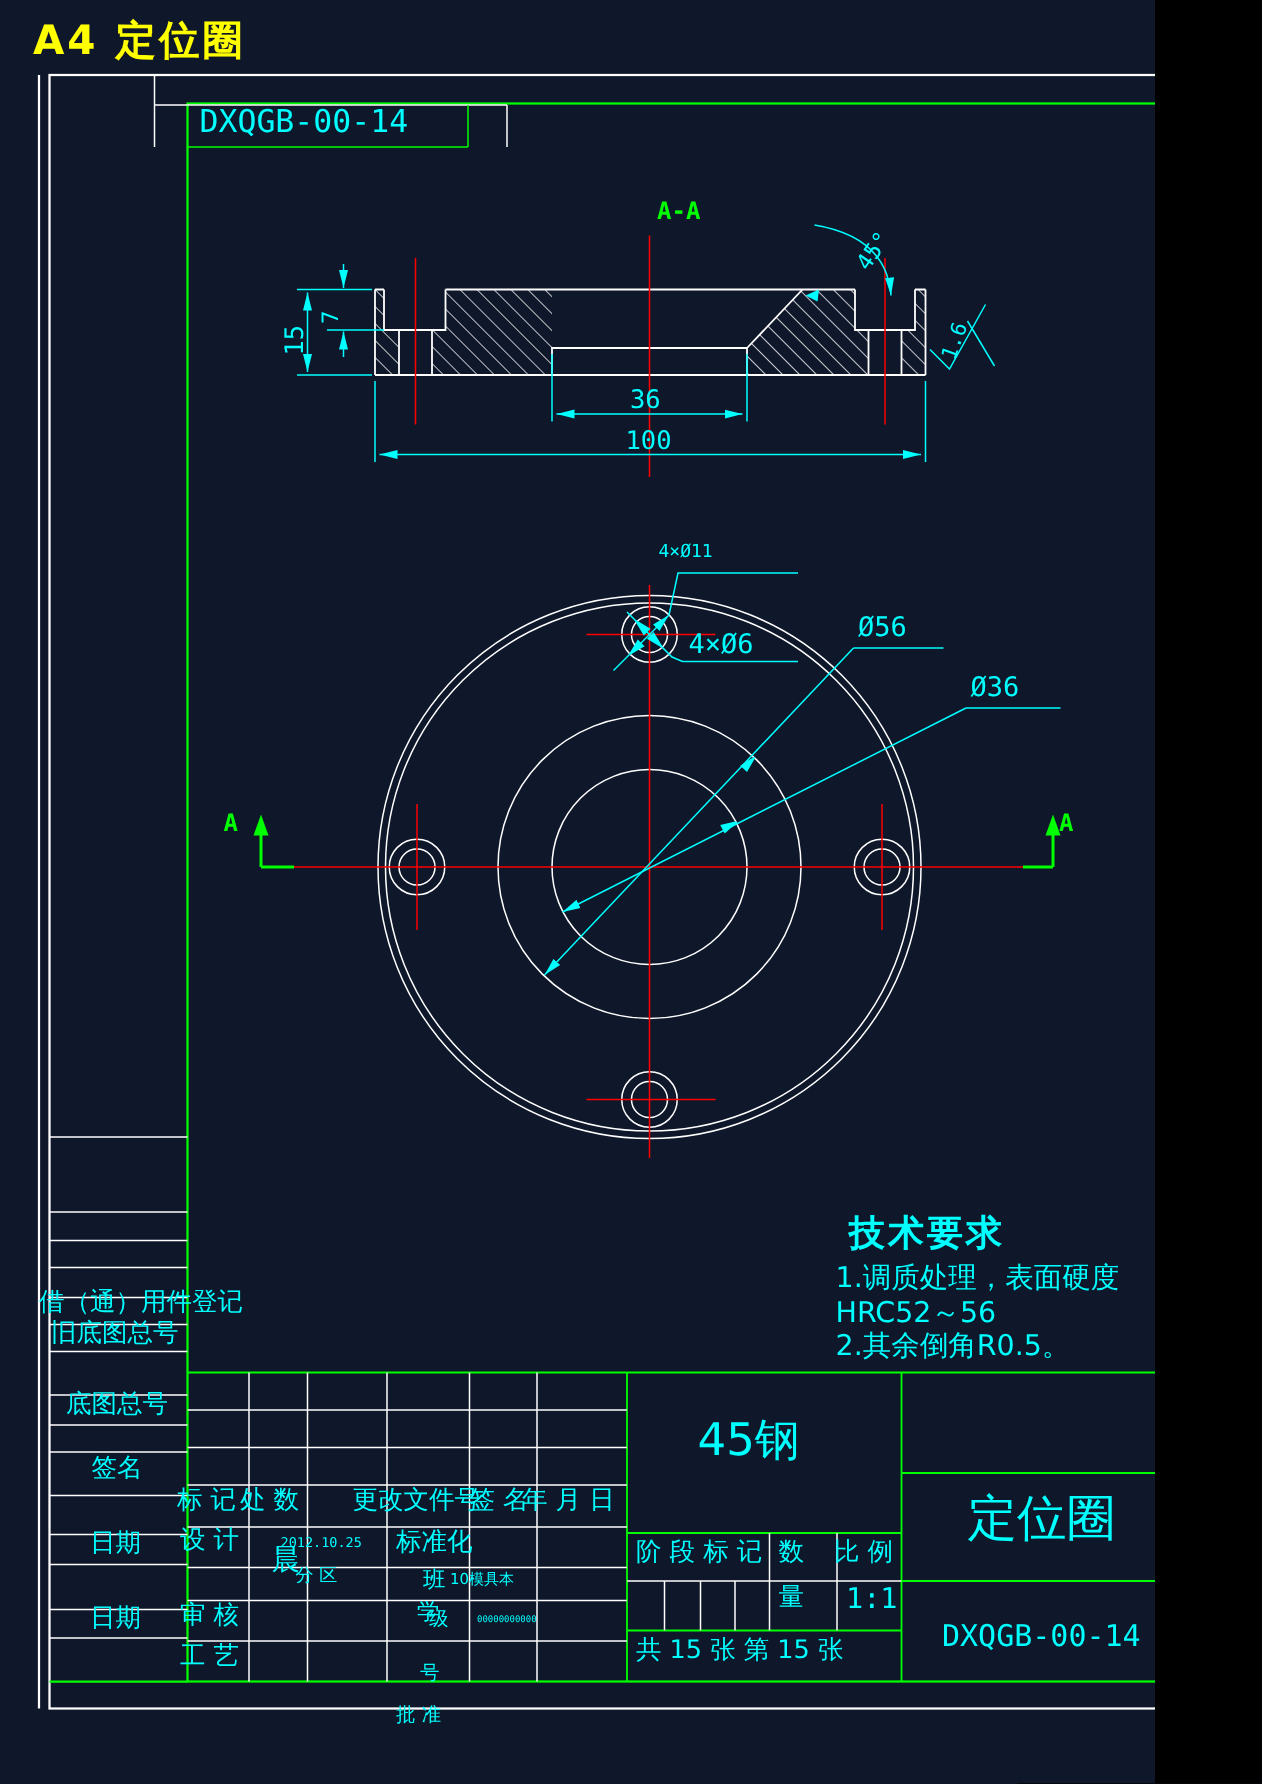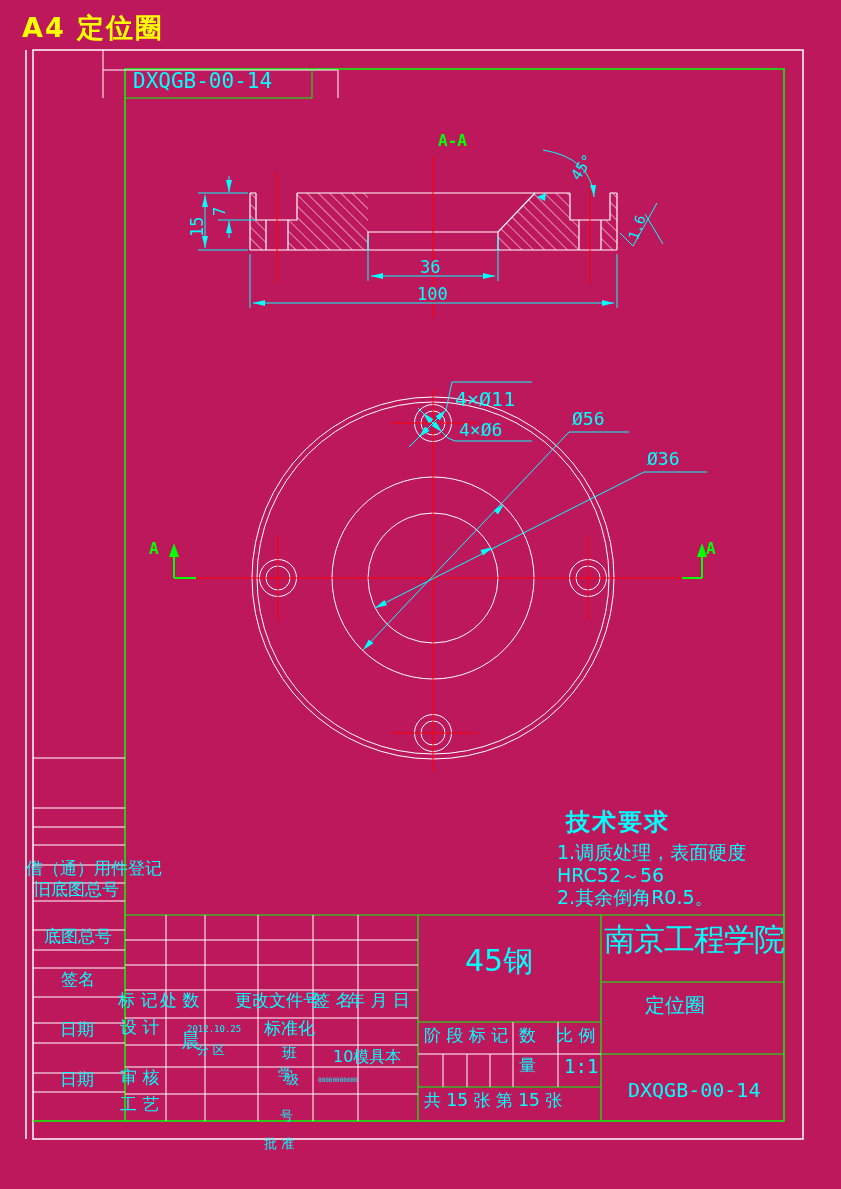--- a/index.html
+++ b/index.html
@@ -1,16 +1,16 @@
 <!DOCTYPE html>
 <html><head>
 <meta charset="utf-8">
 <style>
   html,body{margin:0;padding:0;background:#000;}
-  #canvas{position:relative;width:841px;height:1189px;background:#be185d;overflow:hidden;
+  #canvas{position:relative;width:770px;height:1189px;background:#0f172a;overflow:hidden;
           font-family:"DejaVu Sans",sans-serif;}
   svg{position:absolute;left:0;top:0;}
   .t{position:absolute;color:#00ffff;white-space:nowrap;line-height:1;
      font-family:"DejaVu Sans","DejaVu Sans Mono",sans-serif;}
   .mono{font-family:"DejaVu Sans Mono",monospace;}
   .grn{color:#00ff00;}
   .yel{color:#ffff00;font-weight:bold;}
   .rot90{transform:rotate(-90deg);transform-origin:left top;}
 </style>
 </head>
@@ -199,21 +199,21 @@
 <div class="t mono" style="left:133px;top:71px;font-size:21px;">DXQGB-00-14</div>
 
 <div class="t grn mono" style="left:414px;top:133px;font-size:16px;font-weight:bold;margin-left:24px;">A-A</div>
 <div class="t mono rot90" style="left:189px;top:237px;font-size:17px;">15</div>
 <div class="t mono rot90" style="left:213px;top:216px;font-size:15px;">7</div>
 <div class="t mono" style="left:420px;top:259px;font-size:17px;">36</div>
 <div class="t mono" style="left:417px;top:286px;font-size:17px;">100</div>
 <div class="t mono" style="left:569px;top:160px;font-size:15px;transform:rotate(-56deg);">45°</div>
 <div class="t mono" style="left:626px;top:237px;font-size:14px;transform:rotate(-70deg);transform-origin:left top;">1.6</div>
 
-<div class="t mono" style="left:455px;top:361px;font-size:20px;margin-top:28px;">4×Ø11</div>
+<div class="t mono" style="left:439px;top:361px;font-size:12px;">4×Ø11</div>
 <div class="t mono" style="left:459px;top:421px;font-size:18px;">4×Ø6</div>
 <div class="t mono" style="left:572px;top:410px;font-size:18px;">Ø56</div>
 <div class="t mono" style="left:647px;top:450px;font-size:18px;">Ø36</div>
 <div class="t grn mono" style="left:149px;top:541px;font-size:16px;font-weight:bold;">A</div>
 <div class="t grn mono" style="left:706px;top:541px;font-size:16px;font-weight:bold;">A</div>
 
 <div class="t" style="left:566px;top:810px;font-size:24px;font-weight:bold;letter-spacing:2px;">技术要求</div>
 <div class="t" style="left:557px;top:843px;font-size:19px;">1.调质处理，表面硬度</div>
 <div class="t" style="left:557px;top:866px;font-size:19px;">HRC52～56</div>
 <div class="t" style="left:557px;top:888px;font-size:19px;text-align:right;">2.其余倒角R0.5。</div>
@@ -230,32 +230,31 @@
 <div class="t" style="left:197px;top:1044px;font-size:12px;">分 区</div>
 <div class="t" style="left:235px;top:992px;font-size:17px;">更改文件号</div>
 <div class="t" style="left:313px;top:992px;font-size:17px;">签 名</div>
 <div class="t" style="left:348px;top:992px;font-size:17px;">年 月 日</div>
 
 <div class="t" style="left:120px;top:1019px;font-size:17px;">设 计</div>
 <div class="t" style="left:181px;top:1031px;font-size:19px;">晨</div>
 <div class="t mono" style="left:187px;top:1025px;font-size:9px;">2012.10.25</div>
 <div class="t" style="left:264px;top:1020px;font-size:17px;">标准化</div>
 <div class="t" style="left:282px;top:1046px;font-size:15px;">班</div>
-<div class="t" style="left:333px;top:1049px;font-size:16px;">10模具本</div>
+<div class="t" style="left:300px;top:1049px;font-size:10px;">10模具本</div>
 <div class="t" style="left:278px;top:1067px;font-size:15px;">学</div>
 <div class="t" style="left:286px;top:1073px;font-size:13px;">级</div>
 <div class="t mono" style="left:318px;top:1077px;font-size:6px;">00000000000</div>
 <div class="t" style="left:120px;top:1069px;font-size:17px;">审 核</div>
 <div class="t" style="left:120px;top:1096px;font-size:17px;">工 艺</div>
 <div class="t" style="left:264px;top:1097px;font-size:13px;margin-top:40px;">批 准</div>
 <div class="t" style="left:280px;top:1109px;font-size:13px;">号</div>
 
 <div class="t" style="left:465px;top:946px;font-size:30px;">45钢</div>
-<div class="t" style="left:604px;top:924px;font-size:31px;letter-spacing:-1px;">南京工程学院</div>
-<div class="t" style="left:645px;top:995px;font-size:20px;text-align:center;">定位圈</div>
+<div class="t" style="left:645px;top:995px;font-size:33px;text-align:center;">定位圈</div>
 <div class="t" style="left:424px;top:1027px;font-size:17px;">阶 段 标 记</div>
 <div class="t" style="left:519px;top:1027px;font-size:17px;">数</div>
 <div class="t" style="left:519px;top:1057px;font-size:17px;">量</div>
 <div class="t" style="left:556px;top:1027px;font-size:17px;">比 例</div>
 <div class="t mono" style="left:564px;top:1057px;font-size:19px;">1:1</div>
 <div class="t" style="left:424px;top:1092px;font-size:17px;">共 15 张  第 15 张</div>
 <div class="t mono" style="left:628px;top:1080px;font-size:20px;">DXQGB-00-14</div>
 
 </div>
 

